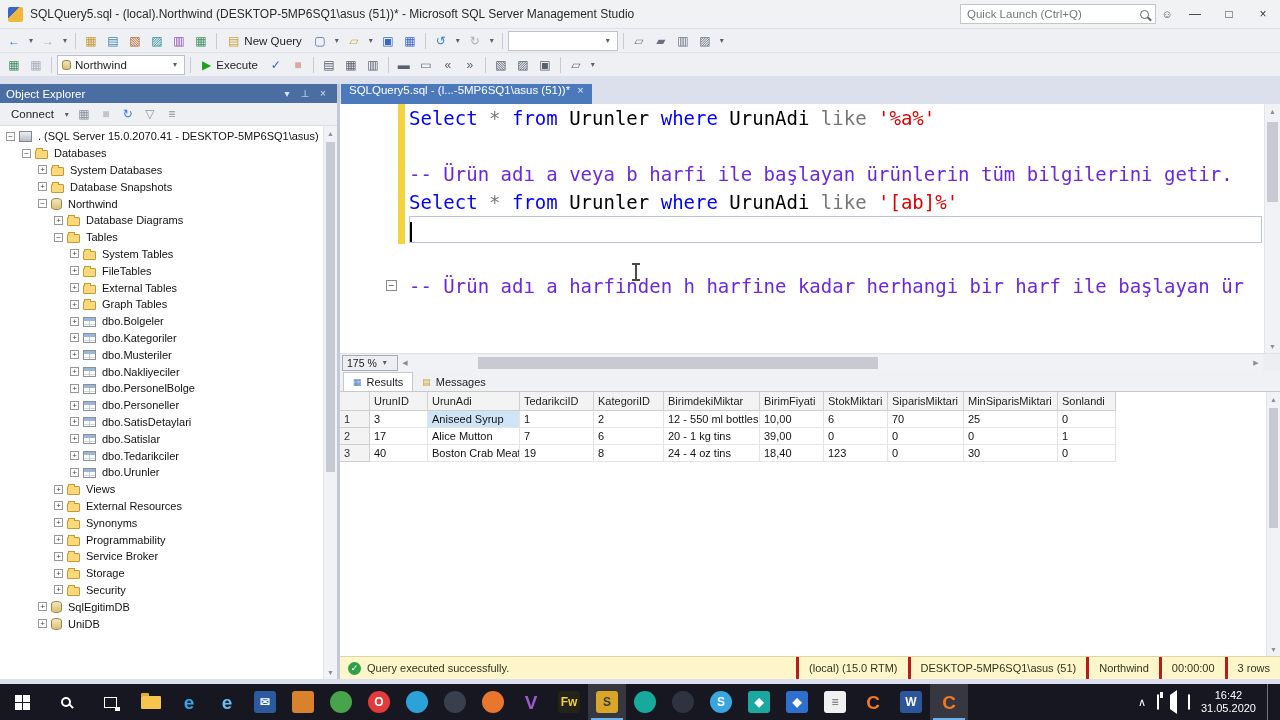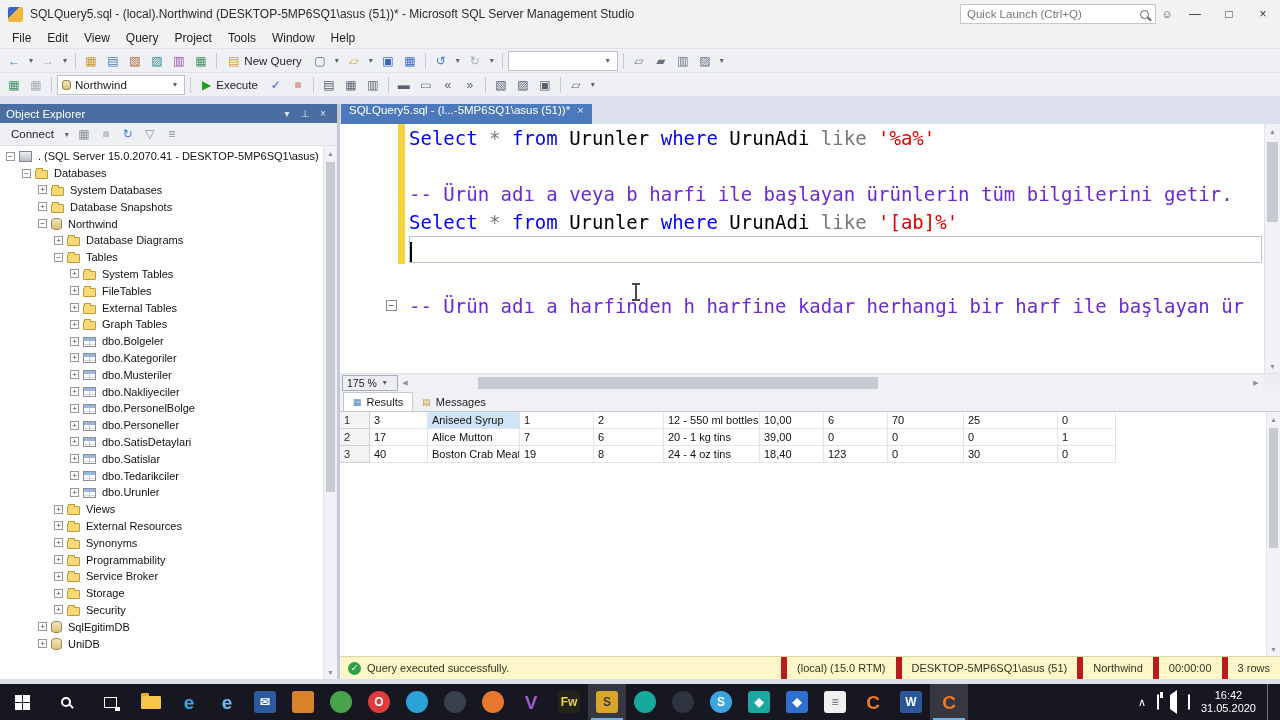--- a/index.html
+++ b/index.html
@@ -110,21 +110,21 @@
   .gh { height:19px; flex:none; background:#f3f3f3; border-right:1px solid #cfcfcf; border-bottom:1px solid #cfcfcf; font-size:11px; display:flex; align-items:center; padding:0 4px; color:#1e1e1e; white-space:nowrap; overflow:hidden; }
   .grow { display:flex; }
   .gc { height:17px; flex:none; border-right:1px solid #e4e4e4; border-bottom:1px solid #e4e4e4; font-size:11px; display:flex; align-items:center; padding:0 4px; color:#111; white-space:nowrap; overflow:hidden; }
   .gc.rownum { background:#f3f3f3; border-right-color:#cfcfcf; border-bottom-color:#cfcfcf; color:#333; }
   .selcell { background:#cfe4f7; }
 
   
   .qstatus { height:23px; background:#fdf6cb; border-top:1px solid #ded5a2; display:flex; align-items:center; font-size:11px; color:#33331f; flex:none; }
   .qs-left { display:flex; align-items:center; gap:6px; padding:0 8px; flex:1; }
   .qcheck { width:13px; height:13px; border-radius:50%; background:#2fa045; color:#fff; font-size:9px; display:flex; align-items:center; justify-content:center; flex:none; }
-  .qseg { padding:4px 10px; border-left:6px solid #b91c1c; height:100%; display:flex; align-items:center; white-space:nowrap; }
+  .qseg { padding:4px 10px; border-left:3px solid #b91c1c; height:100%; display:flex; align-items:center; white-space:nowrap; }
 
   
   .statusbar { height:24px; background:#0e72c4; color:#fff; font-size:11.5px; position:relative; display:flex; align-items:center; flex:none; }
   .sb-ready { margin-left:18px; }
   .sb-chip { position:absolute; top:0; bottom:0; display:flex; align-items:center; padding:0 8px; background:#0c62ae; }
 
   
   .taskbar { height:36px; background:#171722; display:flex; align-items:stretch; color:#fff; flex:none; }
   .tb-slot { width:38px; display:flex; align-items:center; justify-content:center; position:relative; flex:none; }
   .tb-slot.sys { width:44px; }
@@ -164,30 +164,20 @@
       <span class="mag"></span>
     </div>
     <div class="feedback-ic">☺</div>
     <div class="winbtns" id="winbtns">
         <div class="winbtn">—</div>
         <div class="winbtn">□</div>
         <div class="winbtn">×</div>
       </div>
   </div>
 
-  <div class="menubar" id="menubar">
-      <div class="menu-item">File</div>
-      <div class="menu-item">Edit</div>
-      <div class="menu-item">View</div>
-      <div class="menu-item">Query</div>
-      <div class="menu-item">Project</div>
-      <div class="menu-item">Tools</div>
-      <div class="menu-item">Window</div>
-      <div class="menu-item">Help</div>
-    </div>
 
   <div class="toolbar" id="tb1">
       <div class="tb-icon">
         <span class="tb-glyph" style="color: rgb(58, 123, 213);">←</span>
       </div>
       <div class="tb-caret">▾</div>
       <div class="tb-icon">
         <span class="tb-glyph" style="color: rgb(168, 174, 184);">→</span>
       </div>
       <div class="tb-caret">▾</div>
@@ -571,20 +561,33 @@
           <div class="rtab active">
             <span class="rtab-ic" style="color:#4a7ebf;">▦</span>
             <span>Results</span>
           </div>
           <div class="rtab">
             <span class="rtab-ic" style="color:#caa23a;">▤</span>
             <span>Messages</span>
           </div>
         </div>
         <div class="grid-wrap">
+          <div class="grid-head" id="grid-head">
+              <div class="gh" style="width: 30px;"></div>
+              <div class="gh" style="width: 58px;">UrunID</div>
+              <div class="gh" style="width: 92px;">UrunAdi</div>
+              <div class="gh" style="width: 74px;">TedarikciID</div>
+              <div class="gh" style="width: 70px;">KategoriID</div>
+              <div class="gh" style="width: 96px;">BirimdekiMiktar</div>
+              <div class="gh" style="width: 64px;">BirimFiyati</div>
+              <div class="gh" style="width: 64px;">StokMiktari</div>
+              <div class="gh" style="width: 76px;">SiparisMiktari</div>
+              <div class="gh" style="width: 94px;">MinSiparisMiktari</div>
+              <div class="gh" style="width: 58px;">Sonlandi</div>
+            </div>
           <div id="grid-body">
               <div class="grow">
                 <div class="gc rownum" style="width: 30px;">1</div>
                 <div class="gc" style="width: 58px;">3</div>
                 <div class="gc selcell" style="width: 92px;">Aniseed Syrup</div>
                 <div class="gc" style="width: 74px;">1</div>
                 <div class="gc" style="width: 70px;">2</div>
                 <div class="gc" style="width: 96px;">12 - 550 ml bottles</div>
                 <div class="gc" style="width: 64px;">10,00</div>
                 <div class="gc" style="width: 64px;">6</div>

